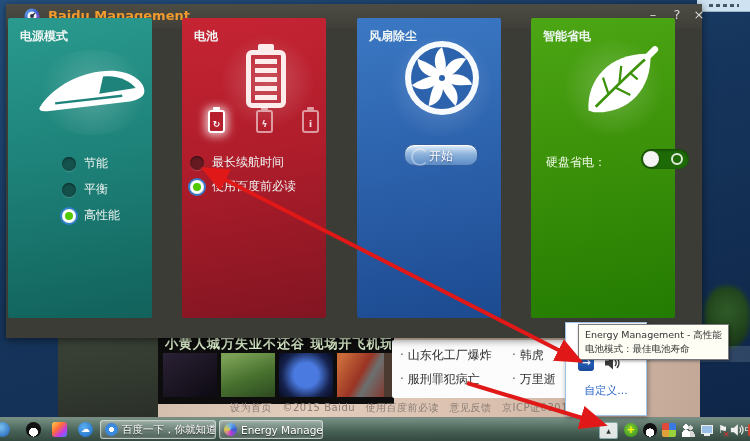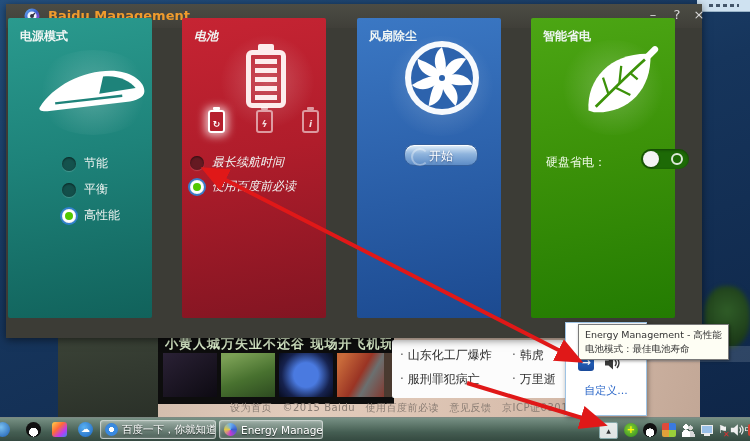--- a/index.html
+++ b/index.html
@@ -48,21 +48,21 @@
        box-shadow:0 2px 8px rgba(0,0,0,.5);}
   #titlebar{left:0;top:0;width:696px;height:24px;
        background:linear-gradient(#4c4c44,#403f39);}
   #app-logo{left:18px;top:4px;width:16px;height:16px;}
   #app-title{left:42px;top:4px;font-size:13px;font-weight:bold;color:#ef9b2d;}
   .winctl{top:2px;width:18px;height:18px;color:#d8d8d8;font-size:13px;text-align:center;line-height:18px;cursor:default;}
   #btn-min{left:638px;} #btn-help{left:662px;} #btn-close{left:684px;}
 
   .panel{top:14px;width:144px;height:300px;border-radius:2px;}
   #panel-power{left:2px;background:linear-gradient(170deg,#2a9a8e 0%,#1e837a 45%,#11625b 100%);}
-  #panel-batt{left:176px;background:linear-gradient(170deg,#c62433 0%,#b01d2b 45%,#821522 100%);font-style:italic;}
+  #panel-batt{left:176px;background:linear-gradient(170deg,#c62433 0%,#b01d2b 45%,#821522 100%);}
   #panel-fan{left:351px;background:linear-gradient(170deg,#3b78c4 0%,#2d63ad 45%,#1c4a90 100%);}
   #panel-save{left:525px;background:linear-gradient(170deg,#4ca614 0%,#3c9209 45%,#237b02 100%);}
   .ptitle{left:12px;top:10px;font-size:12px;font-weight:600;color:#f0f6f4;}
   .glow{border-radius:50%;background:radial-gradient(circle,rgba(255,255,255,.22),rgba(255,255,255,0) 70%);}
 
   
   .radio-row{display:flex;align-items:center;gap:8px;cursor:pointer;}
   .radio{width:14px;height:14px;border-radius:50%;background:rgba(10,25,24,.45);
      box-shadow:inset 0 1px 2px rgba(0,0,0,.55),0 1px 1px rgba(255,255,255,.18);flex:0 0 auto;}
   .radio.sel{background:#fff;box-shadow:0 0 0 2px rgba(50,130,210,.95),inset 0 0 1px #bbb;position:relative;}

